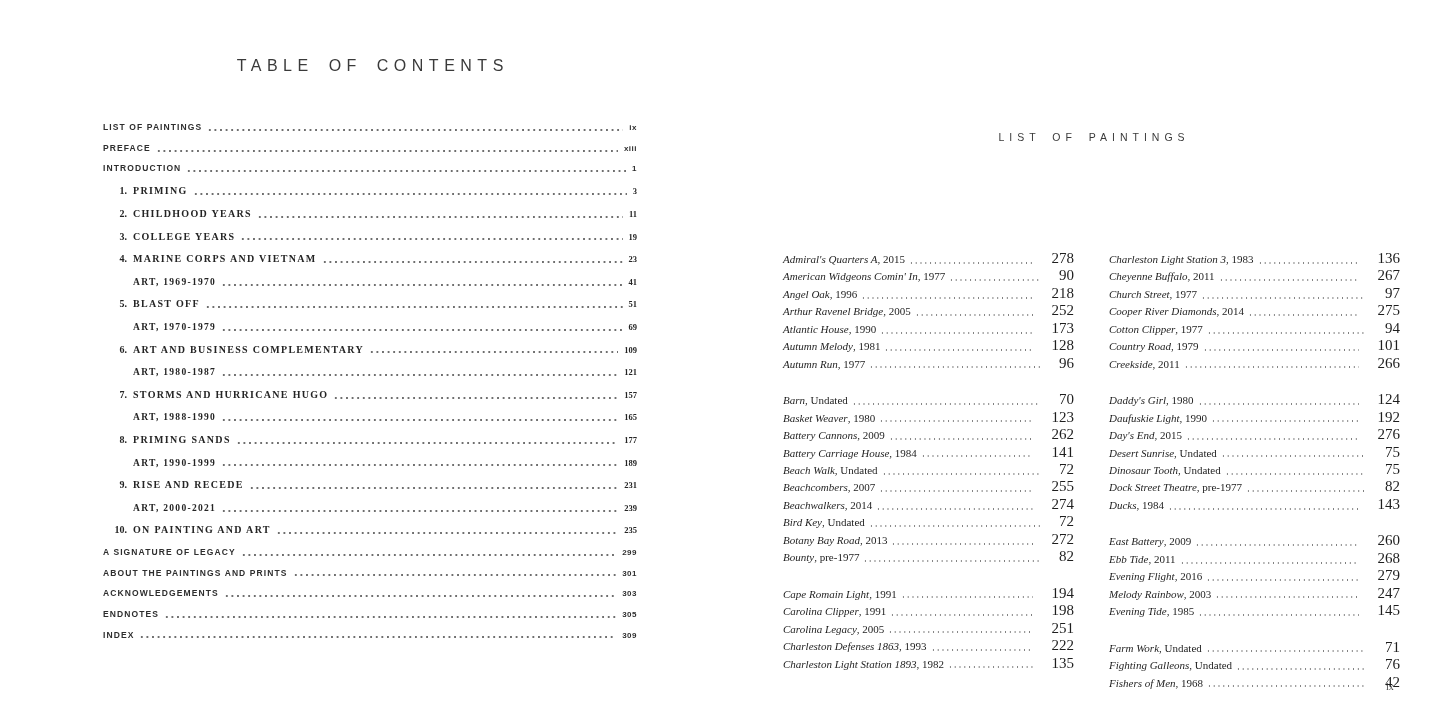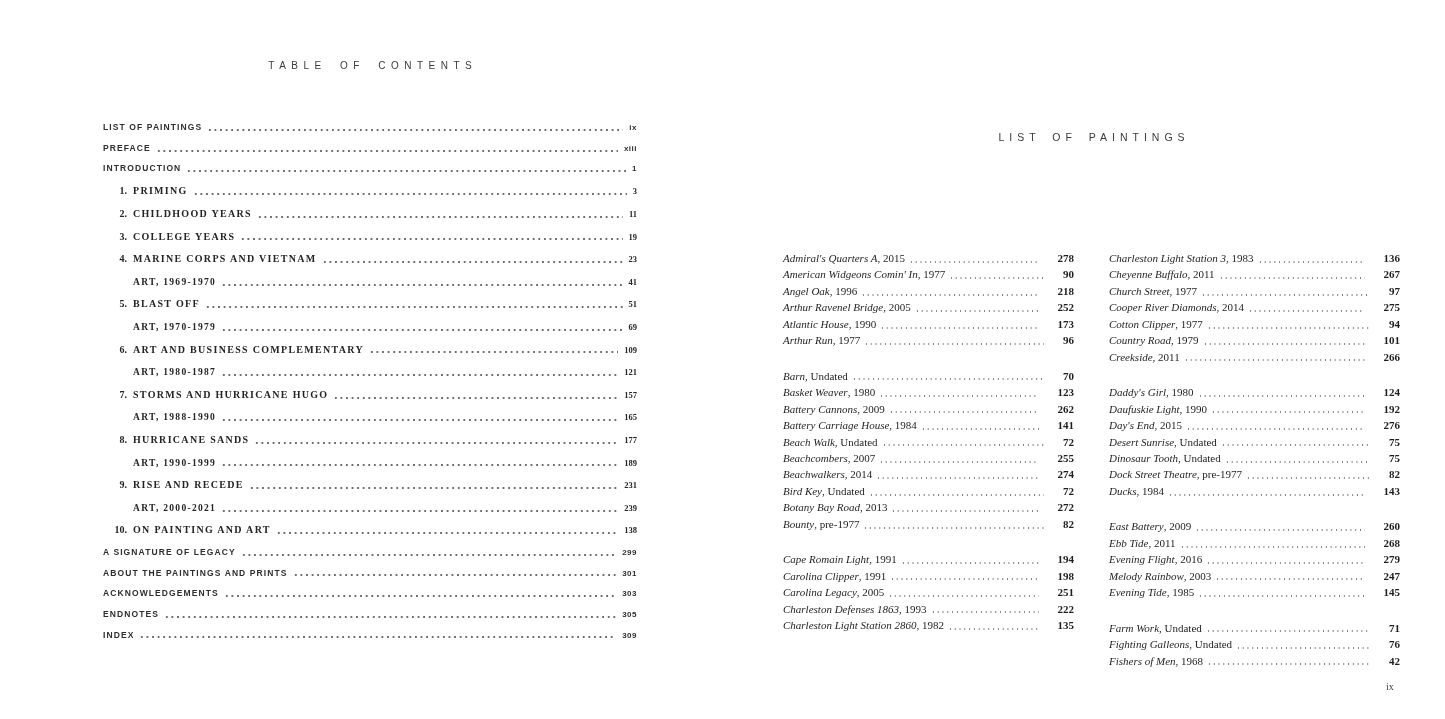--- a/index.html
+++ b/index.html
@@ -34,21 +34,21 @@
     margin: 0 3px 3.5px 4px;
     background-image: radial-gradient(circle, #7f7f7f 0.75px, transparent 1.05px);
     background-size: 4.8px 2.2px;
   }
 
   
   .toc-title {
     margin: 59px 0 0 0;
     font-family: "Liberation Sans", sans-serif;
     font-weight: 400;
-    font-size: 10px;
+    font-size: 16px;
     line-height: 13px;
     letter-spacing: 5.5px;
     word-spacing: 5px;
     text-indent: 5.5px;
     text-align: center;
     color: #3a3a3a;
   }
   .front-matter { margin-top: 50px; }
   .back-matter  { margin-top: 8px; }
   .fm-row {
@@ -94,21 +94,21 @@
   .col + .col { margin-left: 35px; }
   .pg-group { margin-bottom: 19px; }
   .p-row {
     line-height: 16.45px;
     font-size: 11px;
     color: #1e1e1e;
   }
   .p-name { flex: none; white-space: pre; }
   .p-title { font-style: italic; }
   .p-sep, .p-year { font-style: normal; }
-  .p-page { margin-left: 16px; font-size: 11px; font-weight: bold; }
+  .p-page { margin-left: 16px; font-size: 15px; }
 
   .folio {
     position: absolute;
     left: 603px; top: 681px;
     font-size: 10px;
     color: #3c3c3c;
     font-family: "Liberation Serif", serif;
   }
 </style>
 </head>
@@ -193,21 +193,21 @@
           <span class="leader leader-l"></span>
           <span class="ch-page">157</span>
         </div>
         <div class="row ch-row ch-art">
           <span class="ch-title">ART, 1988-1990</span>
           <span class="leader leader-l"></span>
           <span class="ch-page">165</span>
         </div>
         <div class="row ch-row">
           <span class="ch-num">8.</span>
-          <span class="ch-title">HURRICANE SANDS</span>
+          <span class="ch-title">PRIMING SANDS</span>
           <span class="leader leader-l"></span>
           <span class="ch-page">177</span>
         </div>
         <div class="row ch-row ch-art">
           <span class="ch-title">ART, 1990-1999</span>
           <span class="leader leader-l"></span>
           <span class="ch-page">189</span>
         </div>
         <div class="row ch-row">
           <span class="ch-num">9.</span>
@@ -217,21 +217,21 @@
         </div>
         <div class="row ch-row ch-art">
           <span class="ch-title">ART, 2000-2021</span>
           <span class="leader leader-l"></span>
           <span class="ch-page">239</span>
         </div>
         <div class="row ch-row">
           <span class="ch-num">10.</span>
           <span class="ch-title">ON PAINTING AND ART</span>
           <span class="leader leader-l"></span>
-          <span class="ch-page">138</span>
+          <span class="ch-page">235</span>
         </div>
       </div>
     <div class="back-matter" id="back-matter">
         <div class="row fm-row">
           <span class="fm-label">A SIGNATURE OF LEGACY</span>
           <span class="leader leader-l"></span>
           <span class="fm-page">299</span>
         </div>
         <div class="row fm-row">
           <span class="fm-label">ABOUT THE PAINTINGS AND PRINTS</span>
@@ -280,21 +280,26 @@
               <span class="p-name"><span class="p-title">Arthur Ravenel Bridge</span><span class="p-sep">, </span><span class="p-year">2005</span></span>
               <span class="leader leader-r"></span>
               <span class="p-page">252</span>
             </div>
             <div class="row p-row">
               <span class="p-name"><span class="p-title">Atlantic House</span><span class="p-sep">, </span><span class="p-year">1990</span></span>
               <span class="leader leader-r"></span>
               <span class="p-page">173</span>
             </div>
             <div class="row p-row">
-              <span class="p-name"><span class="p-title">Arthur Run</span><span class="p-sep">, </span><span class="p-year">1977</span></span>
+              <span class="p-name"><span class="p-title">Autumn Melody</span><span class="p-sep">, </span><span class="p-year">1981</span></span>
+              <span class="leader leader-r"></span>
+              <span class="p-page">128</span>
+            </div>
+            <div class="row p-row">
+              <span class="p-name"><span class="p-title">Autumn Run</span><span class="p-sep">, </span><span class="p-year">1977</span></span>
               <span class="leader leader-r"></span>
               <span class="p-page">96</span>
             </div>
           </div>
           <div class="pg-group">
             <div class="row p-row">
               <span class="p-name"><span class="p-title">Barn</span><span class="p-sep">, </span><span class="p-year">Undated</span></span>
               <span class="leader leader-r"></span>
               <span class="p-page">70</span>
             </div>
@@ -359,21 +364,21 @@
               <span class="p-name"><span class="p-title">Carolina Legacy</span><span class="p-sep">, </span><span class="p-year">2005</span></span>
               <span class="leader leader-r"></span>
               <span class="p-page">251</span>
             </div>
             <div class="row p-row">
               <span class="p-name"><span class="p-title">Charleston Defenses 1863</span><span class="p-sep">, </span><span class="p-year">1993</span></span>
               <span class="leader leader-r"></span>
               <span class="p-page">222</span>
             </div>
             <div class="row p-row">
-              <span class="p-name"><span class="p-title">Charleston Light Station 2860</span><span class="p-sep">, </span><span class="p-year">1982</span></span>
+              <span class="p-name"><span class="p-title">Charleston Light Station 1893</span><span class="p-sep">, </span><span class="p-year">1982</span></span>
               <span class="leader leader-r"></span>
               <span class="p-page">135</span>
             </div>
           </div>
         </div>
       <div class="col" id="col-1">
           <div class="pg-group">
             <div class="row p-row">
               <span class="p-name"><span class="p-title">Charleston Light Station 3</span><span class="p-sep">, </span><span class="p-year">1983</span></span>
               <span class="leader leader-r"></span>

